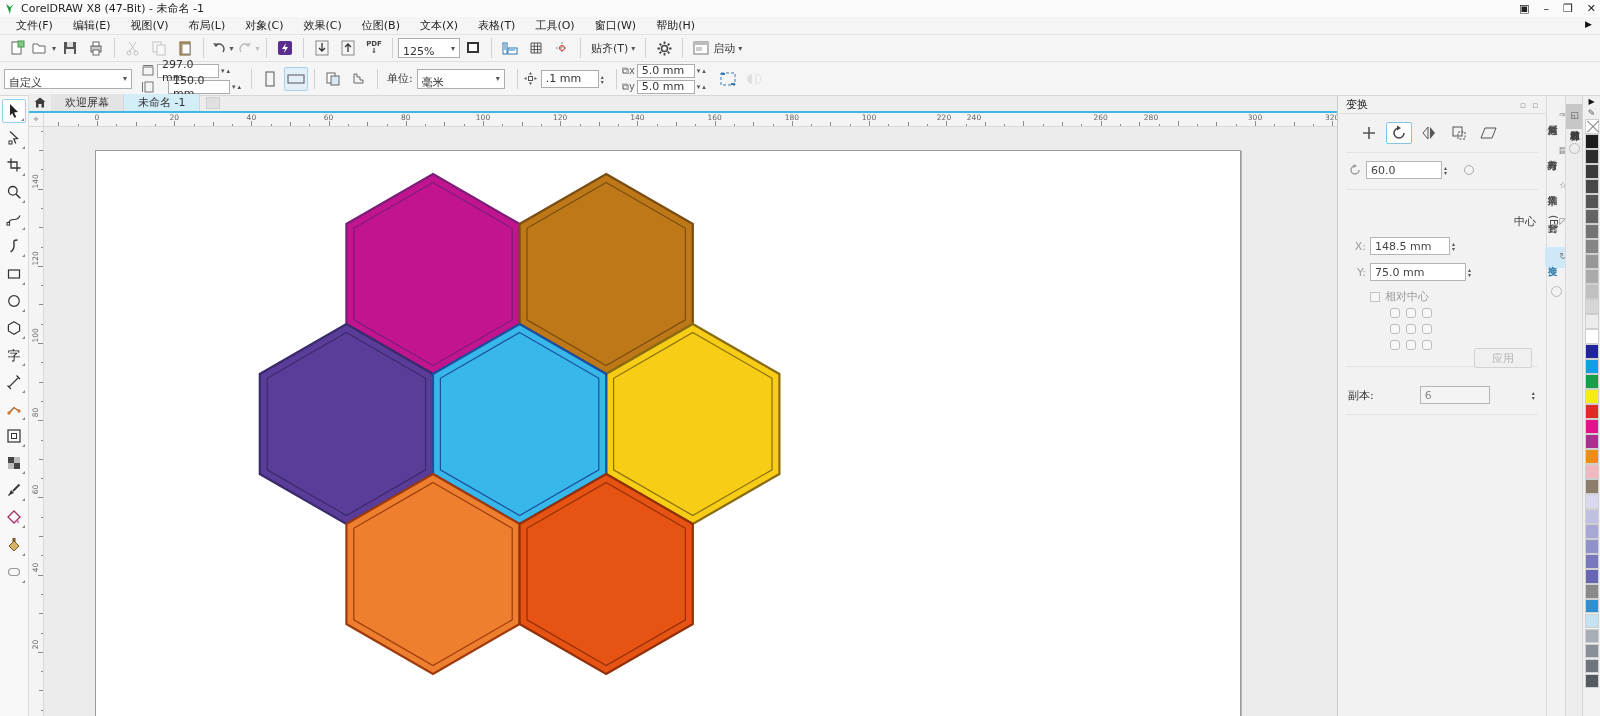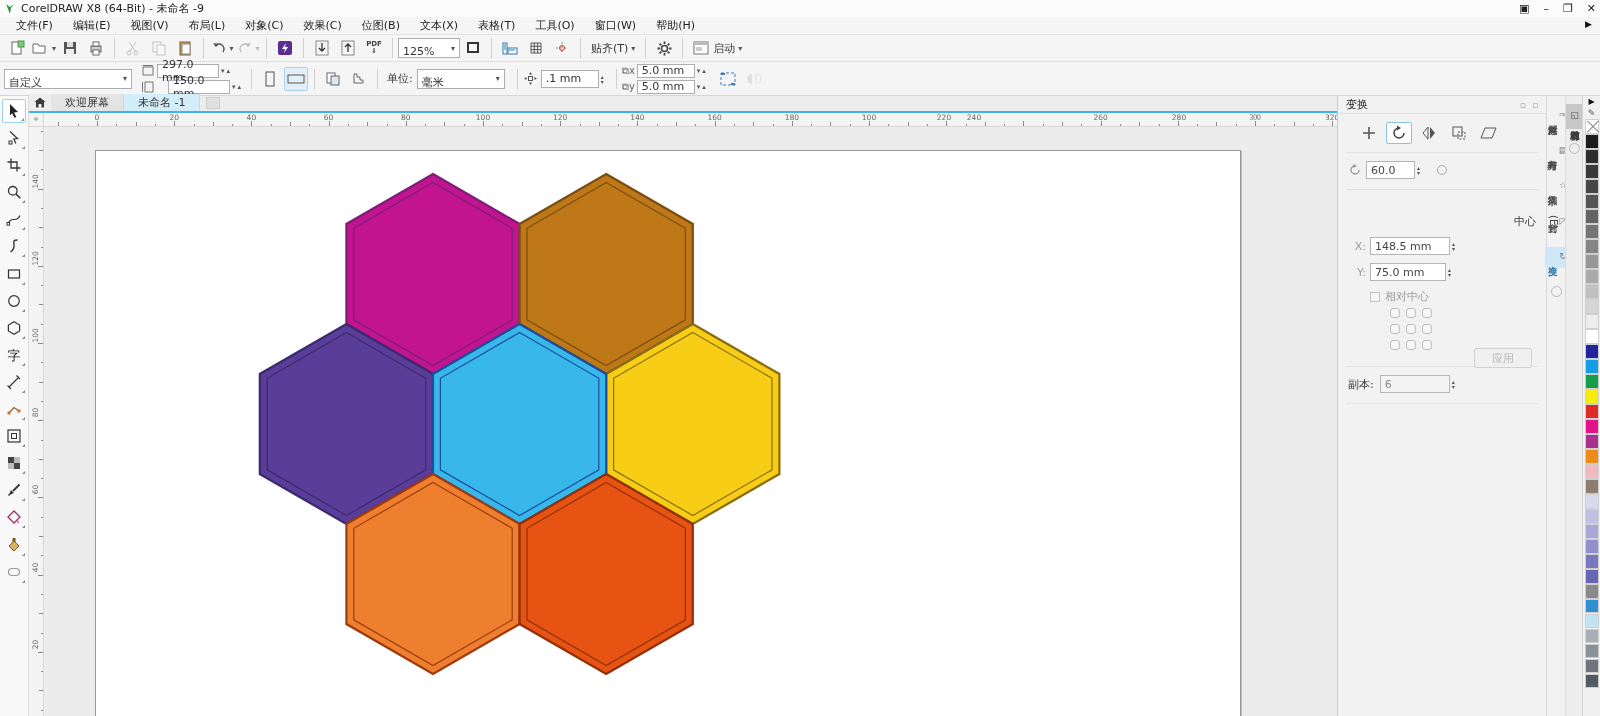--- a/index.html
+++ b/index.html
@@ -103,21 +103,21 @@
   .swatch.none::before { transform:rotate(45deg); } .swatch.none::after { transform:rotate(-45deg); }
 </style>
 </head>
 <body>
 
 <div class="abs" id="titlebar">
   <svg id="app-logo" viewBox="0 0 12 12">
       <rect width="12" height="12" fill="#fff"></rect>
       <path d="M2,1 L6,11 L7,5 L10,1 L6,4 Z" fill="#229a41"></path>
     </svg>
-  <span id="title-text">CorelDRAW X8 (64-Bit) - 未命名 -9</span>
+  <span id="title-text">CorelDRAW X8 (47-Bit) - 未命名 -1</span>
   <div id="win-controls">
     <span class="winbtn">▣</span>
     <span class="winbtn">–</span>
     <span class="winbtn">❐</span>
     <span class="winbtn">✕</span>
   </div>
 </div>
 
 <div class="abs" id="menubar">
   <span class="menu-item">文件(F)</span>
@@ -595,26 +595,26 @@
     <div class="hlab" style="left: 930px;">240</div>
     <div class="htick" style="left: 998.7px; height: 2.5px;"></div>
     <div class="htick" style="left: 1018px; height: 4px;"></div>
     <div class="htick" style="left: 1037.3px; height: 2.5px;"></div>
     <div class="htick" style="left: 1056.6px; height: 5px;"></div>
     <div class="hlab" style="left: 1056.6px;">260</div>
     <div class="htick" style="left: 1075.9px; height: 2.5px;"></div>
     <div class="htick" style="left: 1095.2px; height: 4px;"></div>
     <div class="htick" style="left: 1114.5px; height: 2.5px;"></div>
     <div class="htick" style="left: 1133.8px; height: 5px;"></div>
-    <div class="hlab" style="left: 1135px;">280</div>
+    <div class="hlab" style="left: 1107px;">280</div>
     <div class="htick" style="left: 1153.1px; height: 2.5px;"></div>
     <div class="htick" style="left: 1172.4px; height: 4px;"></div>
     <div class="htick" style="left: 1191.7px; height: 2.5px;"></div>
     <div class="htick" style="left: 1211px; height: 5px;"></div>
-    <div class="hlab" style="left: 1211px; font-family: Liberation Serif, serif;">300</div>
+    <div class="hlab" style="left: 1211px;">300</div>
     <div class="htick" style="left: 1230.3px; height: 2.5px;"></div>
     <div class="htick" style="left: 1249.6px; height: 4px;"></div>
     <div class="htick" style="left: 1268.9px; height: 2.5px;"></div>
     <div class="htick" style="left: 1288.2px; height: 5px;"></div>
     <div class="hlab" style="left: 1288.2px;">320</div>
   </div>
 <div class="abs" id="vruler">
     <div class="vtick" style="top: 582.7px; width: 2.5px;"></div>
     <div class="vtick" style="top: 563.4px; width: 4px;"></div>
     <div class="vtick" style="top: 544.1px; width: 2.5px;"></div>
@@ -723,21 +723,21 @@
         <svg width="18" height="16">
           <path d="M5,3 H16 L12,13 H1 Z" fill="none" stroke="#555"></path>
         </svg>
       </div>
   </div>
   <div class="dkrow">
     <svg width="14" height="14">
         <path d="M11,7 A4,4 0 1 1 7,3" fill="none" stroke="#999" stroke-width="1.4"></path>
         <path d="M5.5,1 L9,3 L5.5,5 Z" fill="#999"></path>
       </svg>
-    <div class="dkfield" style="width:49px; margin-left:4px;">
+    <div class="dkfield" style="width:76px; margin-left:4px;">
         <span>60.0</span>
       </div>
     <div class="spinpair">
         <span>▴</span>
         <span>▾</span>
       </div>
     <svg width="12" height="12" style="margin-left:16px;">
         <circle cx="6" cy="6" r="4.5" fill="none" stroke="#aaa"></circle>
       </svg>
   </div>
@@ -750,21 +750,21 @@
     <div class="dkfield" style="width:80px;">
         <span>148.5 mm</span>
       </div>
     <div class="spinpair">
         <span>▴</span>
         <span>▾</span>
       </div>
   </div>
   <div class="dkrow">
     <span class="dklabel-dim" style="width:18px; text-align:right; margin-right:4px;">Y:</span>
-    <div class="dkfield" style="width:76px;">
+    <div class="dkfield" style="width:96px;">
         <span>75.0 mm</span>
       </div>
     <div class="spinpair">
         <span>▴</span>
         <span>▾</span>
       </div>
   </div>
   <div class="dkrow" style="margin-left:32px;">
     <div id="dk-check"></div>
     <span class="dklabel-dim">相对中心</span>
@@ -774,21 +774,21 @@
       <div class="anchor"></div>
       <div class="anchor"></div>
       <div class="anchor"></div>
       <div class="anchor"></div>
       <div class="anchor"></div>
       <div class="anchor"></div>
       <div class="anchor"></div>
       <div class="anchor"></div>
     </div>
   <div class="dksep"></div>
-  <div class="dkrow" style="margin-top:8px;">
+  <div class="dkrow" style="margin-top:19px;gap:40px;">
     <span>副本:</span>
     <div class="dkfield dim" style="width:70px; margin-left:6px;">
         <span>6</span>
       </div>
     <div class="spinpair">
         <span>▴</span>
         <span>▾</span>
       </div>
   </div>
   <div class="dksep"></div>

